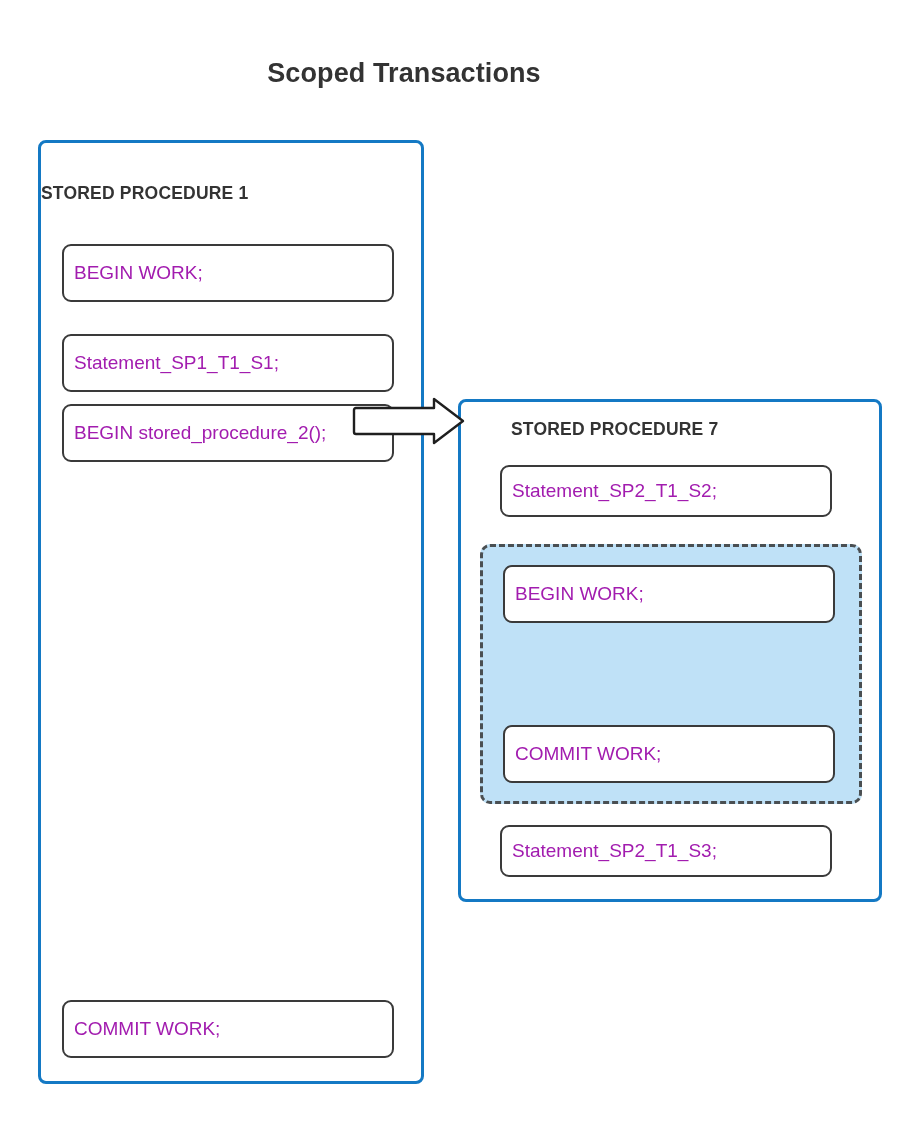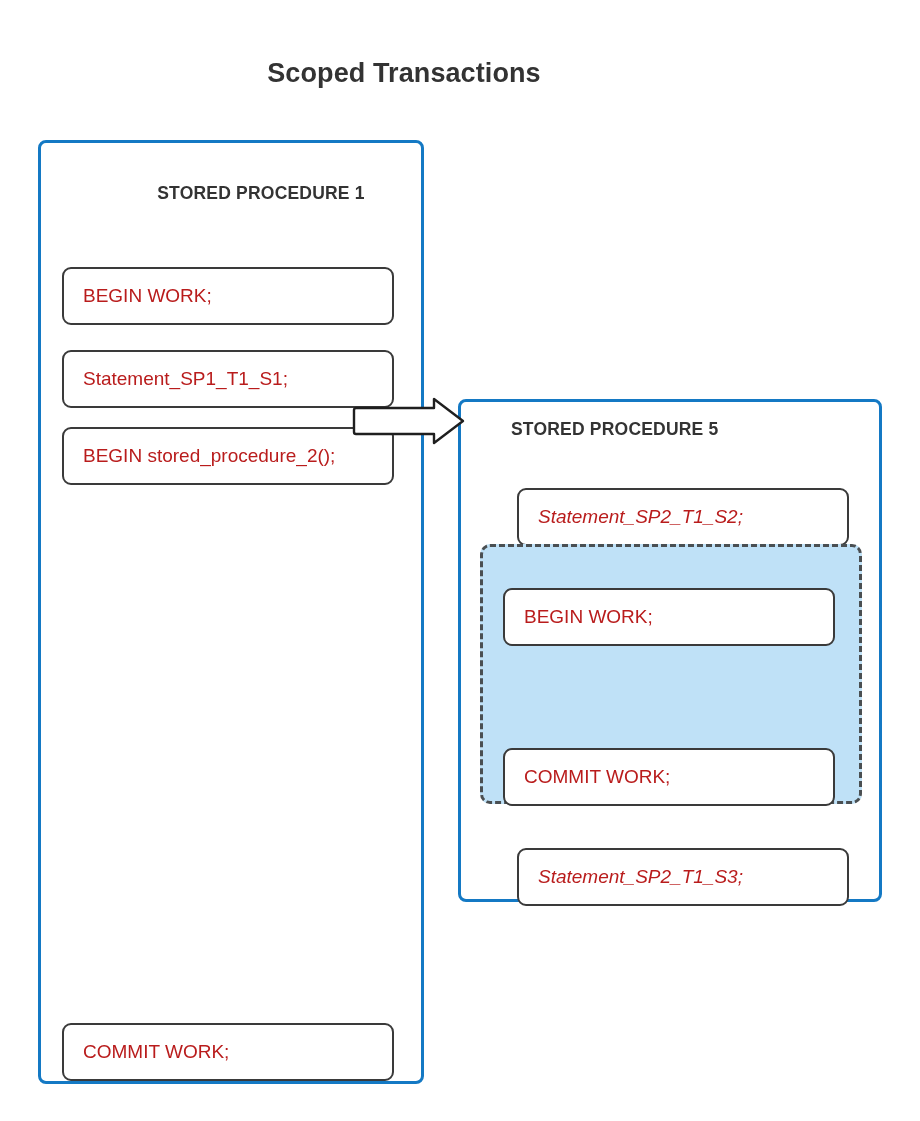--- a/index.html
+++ b/index.html
@@ -62,54 +62,52 @@
     font-size: 17.5px;
     font-weight: bold;
     color: #333333;
     letter-spacing: 0.2px;
     white-space: nowrap;
   }
   #sp1-header {
     left: 0;
     top: 40px;
     width: 440px;
-    text-align: center;
   }
   #sp2-header {
     left: 50px;
     top: 17px;
     text-align: left;
   }
 
   
   .statement-box {
     position: absolute;
     background: #ffffff;
     border: 2px solid #3a3a3a;
     border-radius: 9px;
     box-sizing: border-box;
     display: flex;
     align-items: center;
     font-size: 19px;
-    color: #b91c1c;
-    padding-left: 19px;
+    color: #a21caf;
+    padding-left: 10px;
     white-space: nowrap;
-    margin-top: 23px;
   }
 
   
   .sp1-stmt { left: 21px; width: 332px; height: 58px; }
   #sp1-stmt-0 { top: 101px; }
-  #sp1-stmt-1 { top: 184px; }
+  #sp1-stmt-1 { top: 191px; }
   #sp1-stmt-2 { top: 261px; }
   #sp1-stmt-3 { top: 777px; }
   #sp1-stmt-4 { top: 857px; }
 
   
-  .sp2-stmt { left: 56px; width: 332px; height: 58px; font-style: italic; }
+  .sp2-stmt { left: 39px; width: 332px; height: 52px; }
   #sp2-stmt-top { top: 63px; }
   #sp2-stmt-bottom { top: 423px; }
 
   
   #scoped-transaction-region {
     position: absolute;
     left: 19px;
     top: 142px;
     width: 382px;
     height: 260px;
@@ -153,21 +151,21 @@
     <div id="sp1-stmt-1" class="statement-box sp1-stmt">Statement_SP1_T1_S1;</div>
 
     <div id="sp1-stmt-2" class="statement-box sp1-stmt">BEGIN stored_procedure_2();</div>
 
 
     <div id="sp1-stmt-4" class="statement-box sp1-stmt">COMMIT WORK;</div>
   </div>
 
   <div id="stored-procedure-2" class="procedure-box">
 
-    <div id="sp2-header" class="procedure-header">STORED PROCEDURE 5</div>
+    <div id="sp2-header" class="procedure-header">STORED PROCEDURE 7</div>
 
     <div id="sp2-stmt-top" class="statement-box sp2-stmt">Statement_SP2_T1_S2;</div>
 
     <div id="scoped-transaction-region">
 
       <div id="scoped-stmt-0" class="statement-box scoped-stmt">BEGIN WORK;</div>
 
 
       <div id="scoped-stmt-2" class="statement-box scoped-stmt">COMMIT WORK;</div>
     </div>

